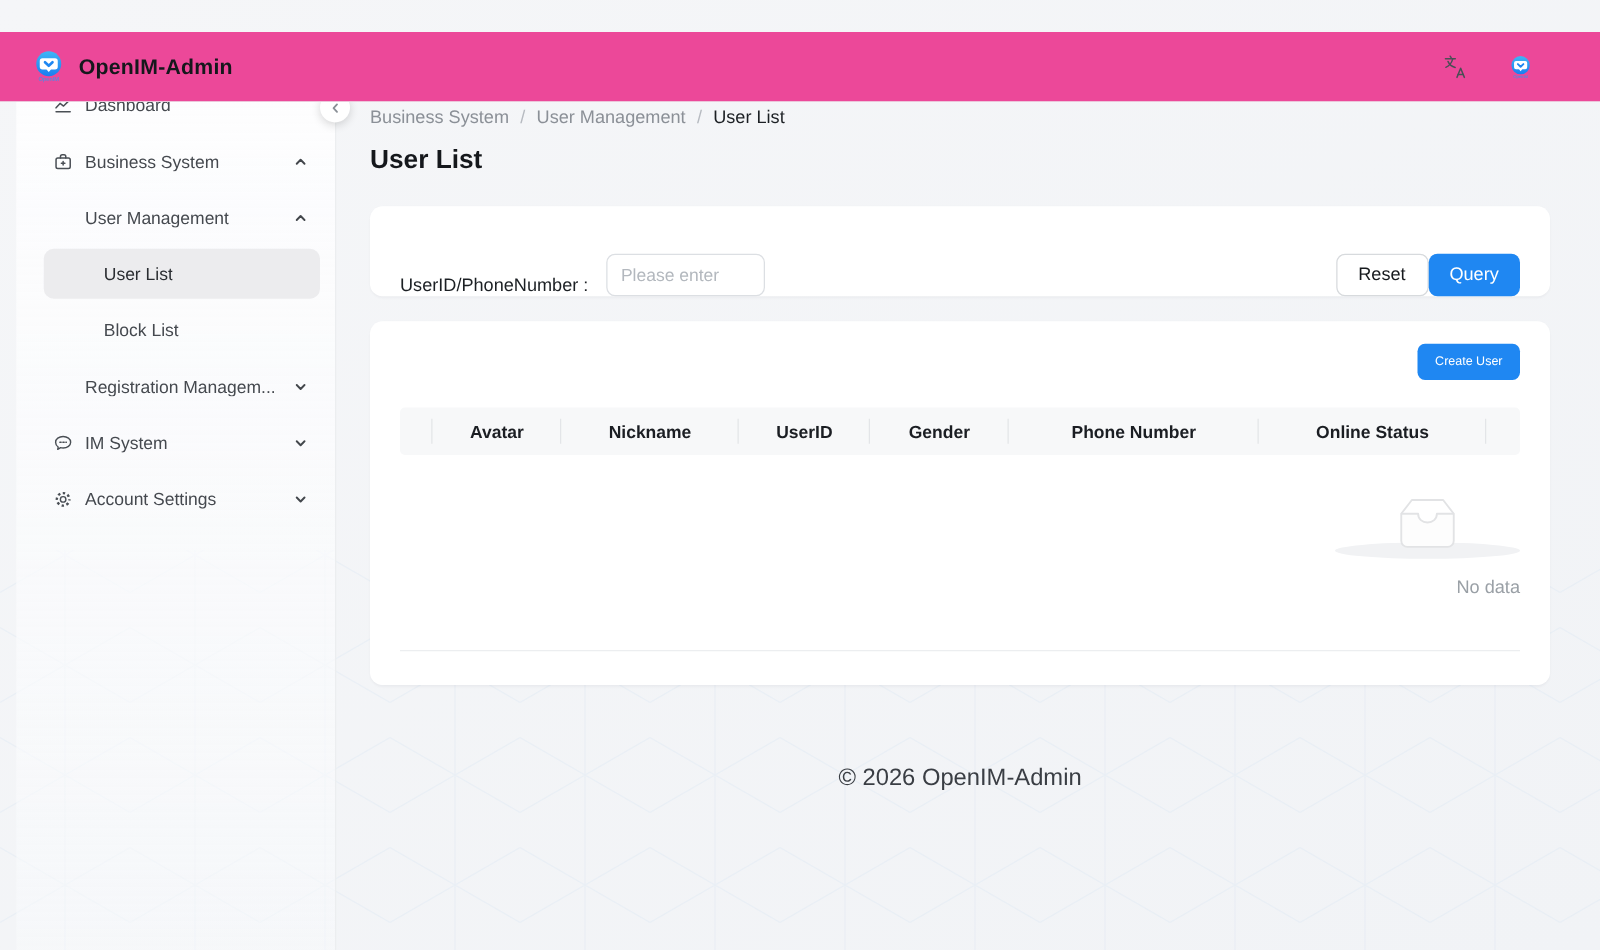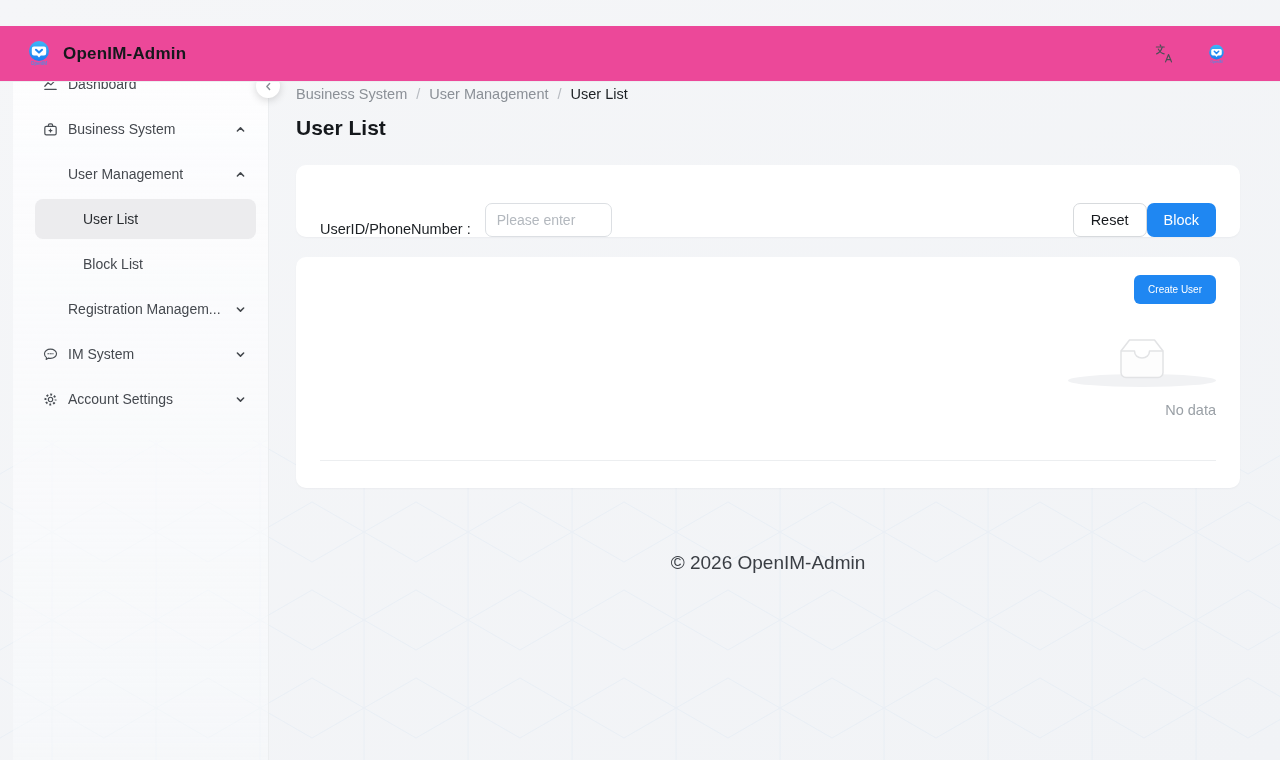--- a/index.html
+++ b/index.html
@@ -243,29 +243,39 @@
     <span class="bc-item current">User List</span>
   </div>
 
   <div class="page-title">User List</div>
 
   <div class="card filter-card">
     <span class="filter-label">UserID/PhoneNumber :</span>
     <input class="filter-input" type="text" placeholder="Please enter" style="">
     <div class="filter-actions">
       <button class="btn btn-default">Reset</button>
-      <button class="btn btn-primary">Block</button>
+      <button class="btn btn-primary">Query</button>
     </div>
   </div>
 
   <div class="card table-card">
     <div class="create-row">
       <button class="btn btn-primary btn-sm">Create User</button>
     </div>
 
+    <div class="thead">
+      <div class="th w0"></div>
+      <div class="th w1">Avatar</div>
+      <div class="th w2">Nickname</div>
+      <div class="th w3">UserID</div>
+      <div class="th w4">Gender</div>
+      <div class="th w5">Phone Number</div>
+      <div class="th w6">Online Status</div>
+      <div class="th w7"></div>
+    </div>
 
     <div class="empty">
       <div class="empty-art">
         <svg width="66" height="47" viewBox="0 0 66 47" style="position:relative;z-index:1;">
           <path d="M12 15 L20.5 4 H45.5 L54 15" stroke="#e2e3e5" stroke-width="1.5" fill="#fff" stroke-linejoin="round"></path>
           <path d="M12 15 h13.5 c0 4.2 3.3 7 7.5 7 s7.5 -2.8 7.5 -7 H54 v21.5 a5 5 0 0 1 -5 5 H17 a5 5 0 0 1 -5 -5 Z" fill="#fdfdfd" stroke="#e2e3e5" stroke-width="1.5" stroke-linejoin="round"></path>
         </svg>
         <div class="empty-shadow"></div>
       </div>
       <div class="empty-text">No data</div>

